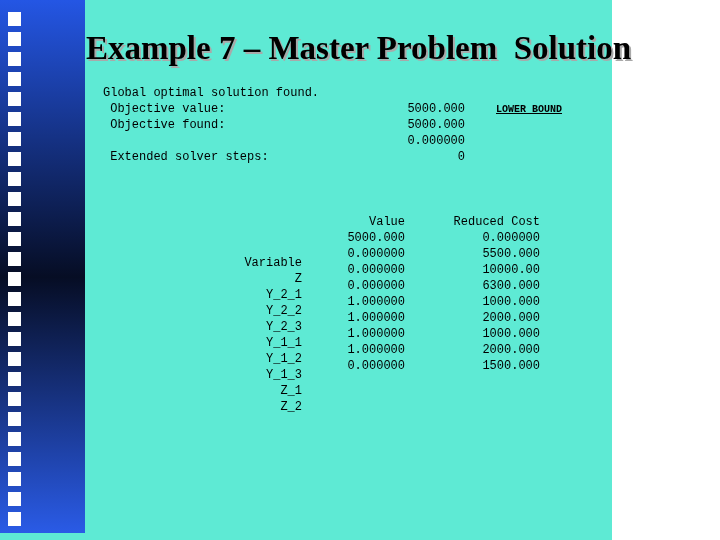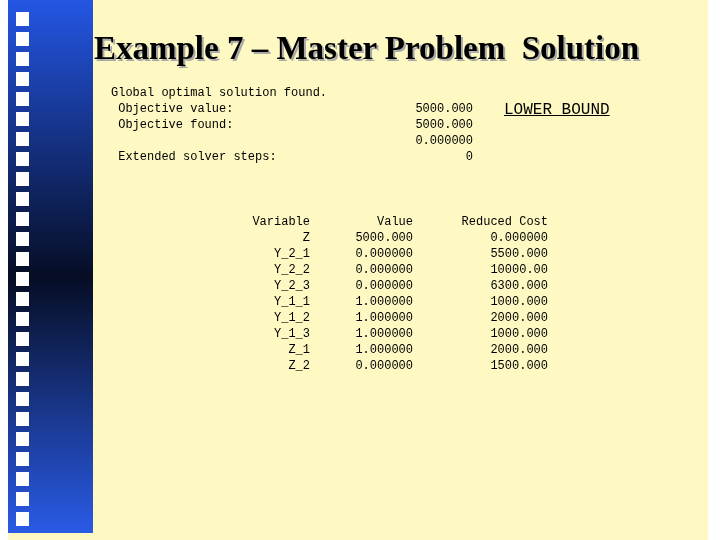--- a/index.html
+++ b/index.html
@@ -5,23 +5,23 @@
   * { margin: 0; padding: 0; box-sizing: border-box; }
   html, body { width: 720px; height: 540px; }
   body {
     background: #ffffff;
     font-family: "Liberation Sans", sans-serif;
     position: relative;
     overflow: hidden;
   }
   .slide {
     position: absolute;
-    left: 8px; top: 0;
-    width: 700px; height: 540px;
-    background: #fef9c3;
+    left: 0; top: 0;
+    width: 612px; height: 540px;
+    background: #5eead4;
   }
   .sidebar {
     position: absolute;
     left: 0; top: 0;
     width: 85px; height: 533px;
     
     background: linear-gradient(180deg, #2456e4 0%, #060d24 52%, #2a5be6 100%);
   }
   .square {
     position: absolute;
@@ -52,34 +52,34 @@
     left: 103px; top: 85px;
     width: 362px;
   }
   .solver .line { position: relative; height: 16px; }
   .lab { position: absolute; left: 0; white-space: pre; }
   .val { position: absolute; right: 0; white-space: pre; }
   .lower-bound {
     position: absolute;
     left: 496px; top: 103px;
     font-family: "Liberation Mono", "DejaVu Sans Mono", monospace;
-    font-size: 16px;
+    font-size: 10px;
     line-height: 14px;
-    font-weight: normal;
+    font-weight: bold;
     text-decoration: underline;
     color: #000000;
     white-space: pre;
   }
   .soltable {
     position: absolute;
     left: 103px; top: 214px;
     width: 437px;
   }
   .trow { position: relative; height: 16px; }
-  .c1 { position: absolute; right: 238px; white-space: pre; }
+  .c1 { position: absolute; right: 238px; white-space: pre; margin-top: 41px; }
   .c2 { position: absolute; right: 135px; white-space: pre; }
   .c3 { position: absolute; right: 0; white-space: pre; }
 </style>
 </head>
 <body>
 
 <div class="slide">
 
   <div class="sidebar" style="background: linear-gradient(rgb(36, 86, 228) 0%, rgb(6, 13, 36) 52%, rgb(42, 91, 230) 100%);">
     <div>

